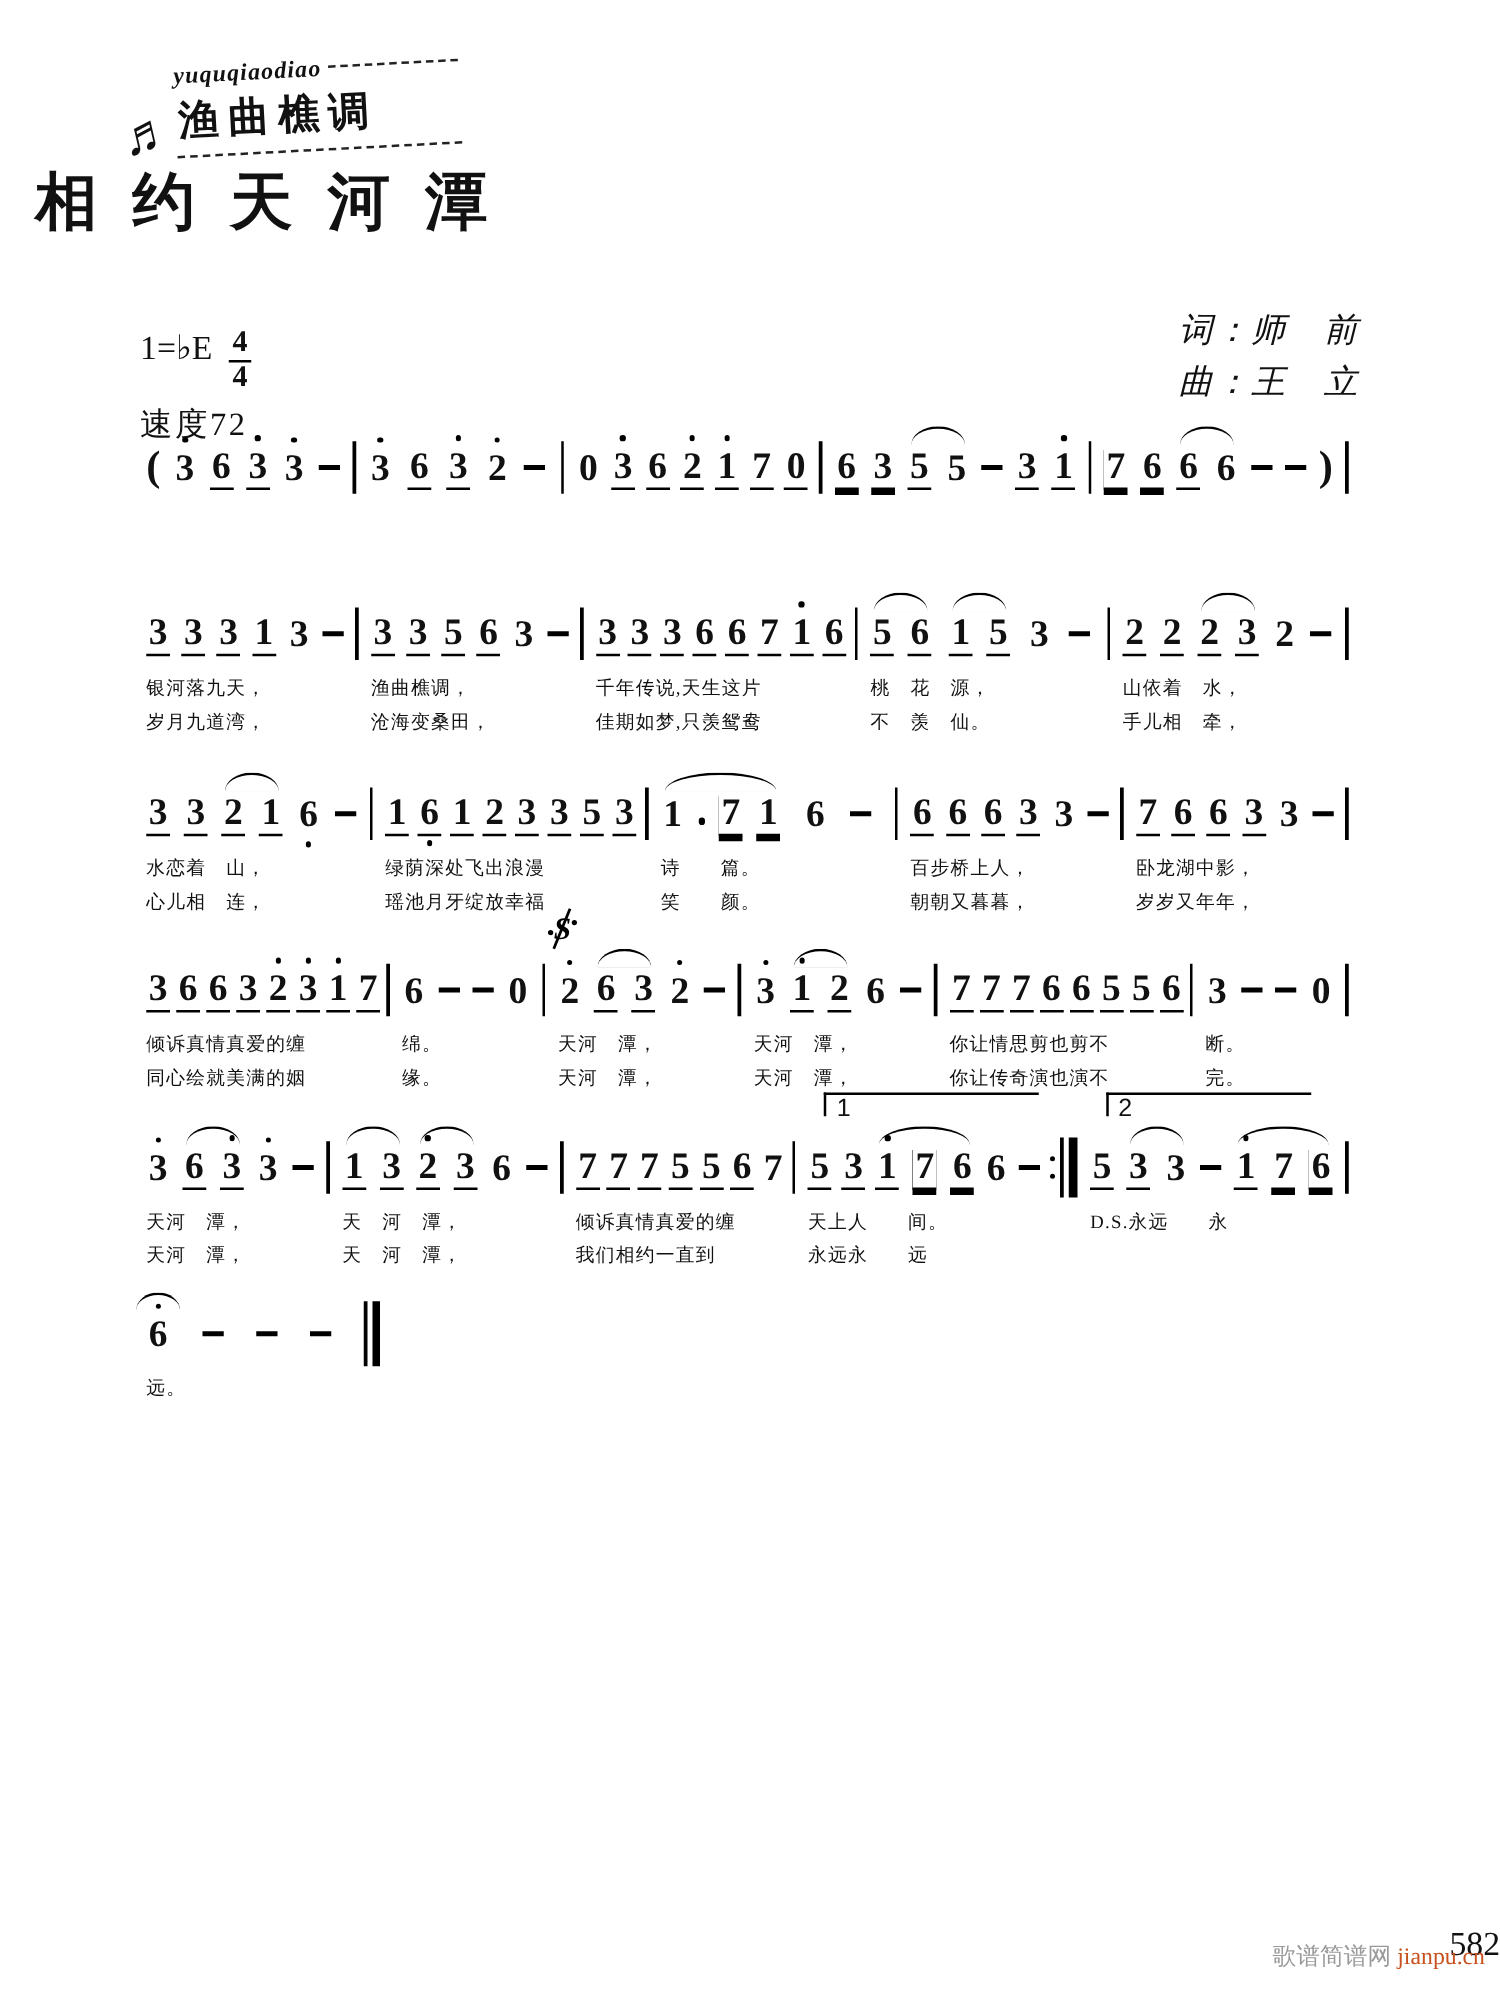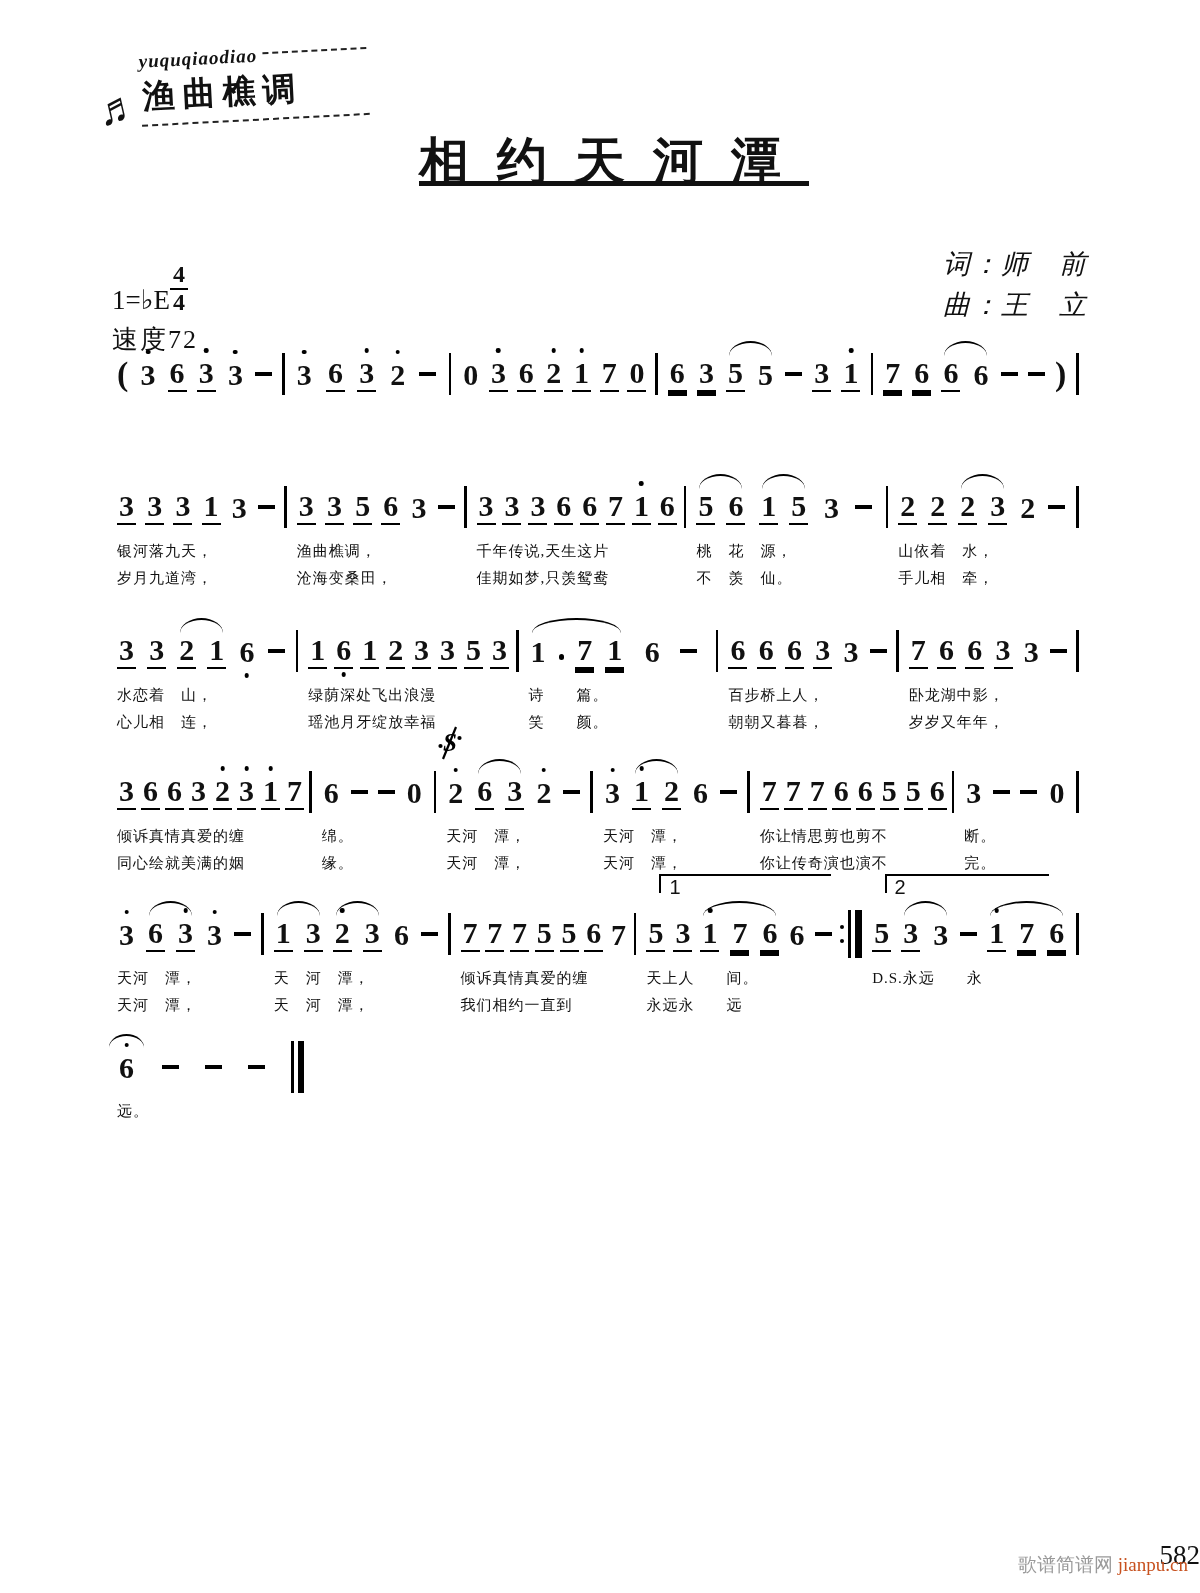--- a/index.html
+++ b/index.html
@@ -11,25 +11,25 @@
   .logo{position:absolute;left:96px;top:46px;width:272px;transform:rotate(-3deg);
         display:flex;align-items:flex-end;gap:2px;}
   .logo-icon{font-size:42px;line-height:.9;transform:rotate(-10deg);}
   .logo-body{flex:1;}
   .logo-en-row{display:flex;align-items:center;font-style:italic;font-weight:700;
                font-size:19px;letter-spacing:1px;}
   .dashfill{flex:1;border-top:2.5px dashed #222;margin-left:5px;transform:translateY(-2px);}
   .logo-zh{font-weight:700;font-size:33px;letter-spacing:7px;border-bottom:2.5px dashed #222;
            padding:2px 6px 5px 2px;}
   
-  .title{position:absolute;left:0;right:0;top:128px;text-align:center;
-         font-size:50px;font-weight:700;letter-spacing:28px;text-indent:28px;text-decoration:underline;}
+  .title{position:absolute;left:0;right:0;top:128px;text-align:left;
+         font-size:50px;font-weight:700;letter-spacing:28px;text-indent:28px;}
   .credits{position:absolute;right:112px;top:244px;font-size:27px;line-height:41px;
            letter-spacing:2px;font-style:italic;}
-  .keysig{position:absolute;left:112px;top:262px;display:flex;align-items:flex-end;
+  .keysig{position:absolute;left:112px;top:262px;display:flex;align-items:flex-start;gap:13px;
           font-size:27px;}
   .ts{display:inline-flex;flex-direction:column;align-items:center;font-weight:700;
       font-size:24px;line-height:1.08;}
   .ts-num{border-bottom:2.2px solid #000;padding:0 3px;}
   .tempo{position:absolute;left:112px;top:322px;font-size:26px;letter-spacing:2px;text-align:center;}
   
   .score-line{position:absolute;left:112px;right:116px;}
   .line-flex{display:flex;width:100%;justify-content:space-between;}
   .measure{flex:1 1 auto;padding:0 5px;position:relative;}
   .mnotes{display:flex;justify-content:space-between;align-items:center;height:48px;}

